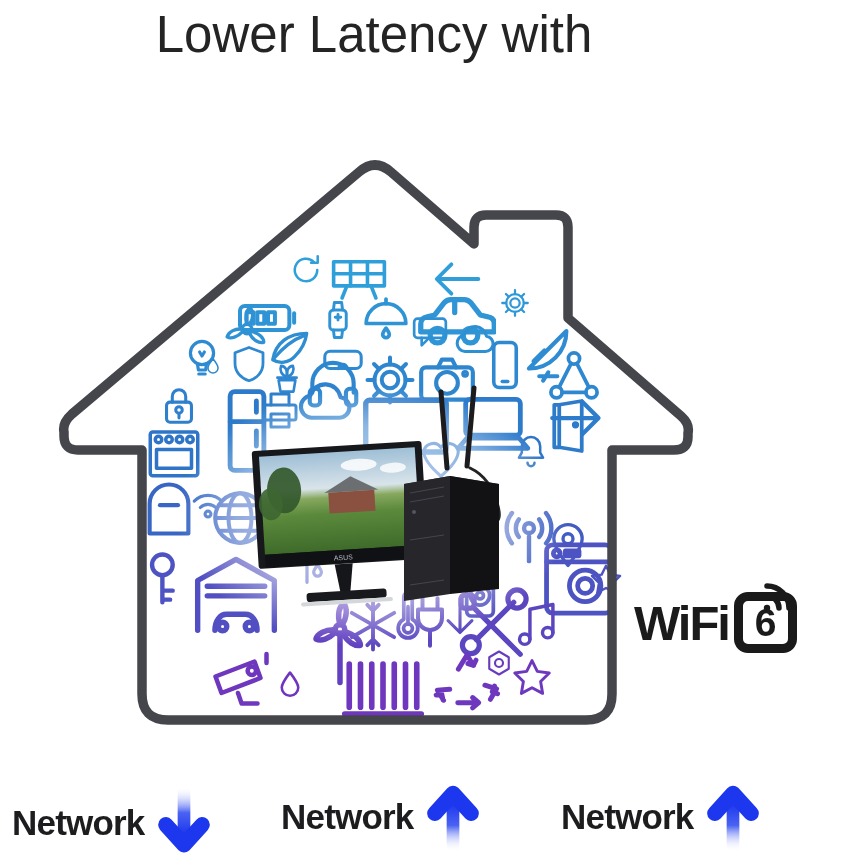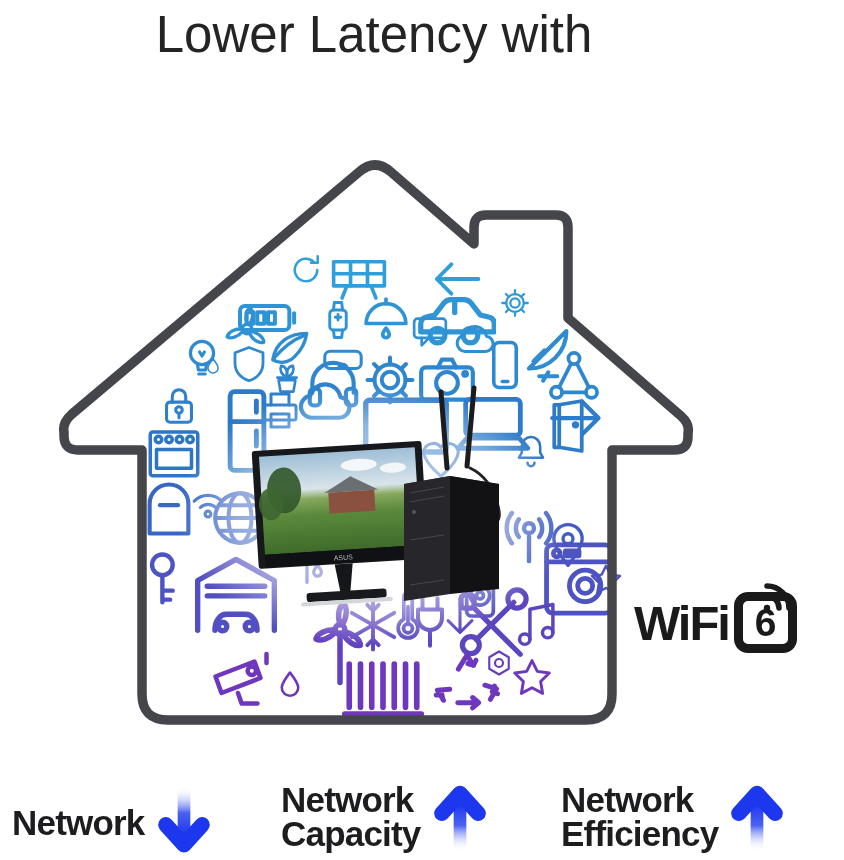--- a/index.html
+++ b/index.html
@@ -431,39 +431,37 @@
         </linearGradient>
       </defs>
       <rect x="25" y="2" width="14" height="52" fill="url(#gd)"></rect>
       <path d="M12 44L32 66L52 44" fill="none" stroke="#1d37ee" stroke-width="17" stroke-linecap="round" stroke-linejoin="round"></path>
     </svg>
   </div>
 
   <div class="benefit" id="benefit-capacity">
     <div class="lbl">
       <div>Network</div>
-      <div>Capacity</div>
     </div>
     <svg width="58" height="78" viewBox="0 0 64 84">
       <defs>
         <linearGradient id="gu" x1="0" y1="0" x2="0" y2="1">
           <stop offset="0" stop-color="#1d37ee"></stop>
           <stop offset="0.45" stop-color="#2b47f0" stop-opacity="0.85"></stop>
           <stop offset="1" stop-color="#ffffff" stop-opacity="0"></stop>
         </linearGradient>
       </defs>
       <rect x="25" y="28" width="14" height="52" fill="url(#gu)"></rect>
       <path d="M12 38L32 16L52 38" fill="none" stroke="#1d37ee" stroke-width="17" stroke-linecap="round" stroke-linejoin="round"></path>
     </svg>
   </div>
 
   <div class="benefit" id="benefit-efficiency">
     <div class="lbl">
       <div>Network</div>
-      <div>Efficiency</div>
     </div>
     <svg width="58" height="78" viewBox="0 0 64 84">
       <rect x="25" y="28" width="14" height="52" fill="url(#gu)"></rect>
       <path d="M12 38L32 16L52 38" fill="none" stroke="#1d37ee" stroke-width="17" stroke-linecap="round" stroke-linejoin="round"></path>
     </svg>
   </div>
 
 </div>
 
 </body></html>

